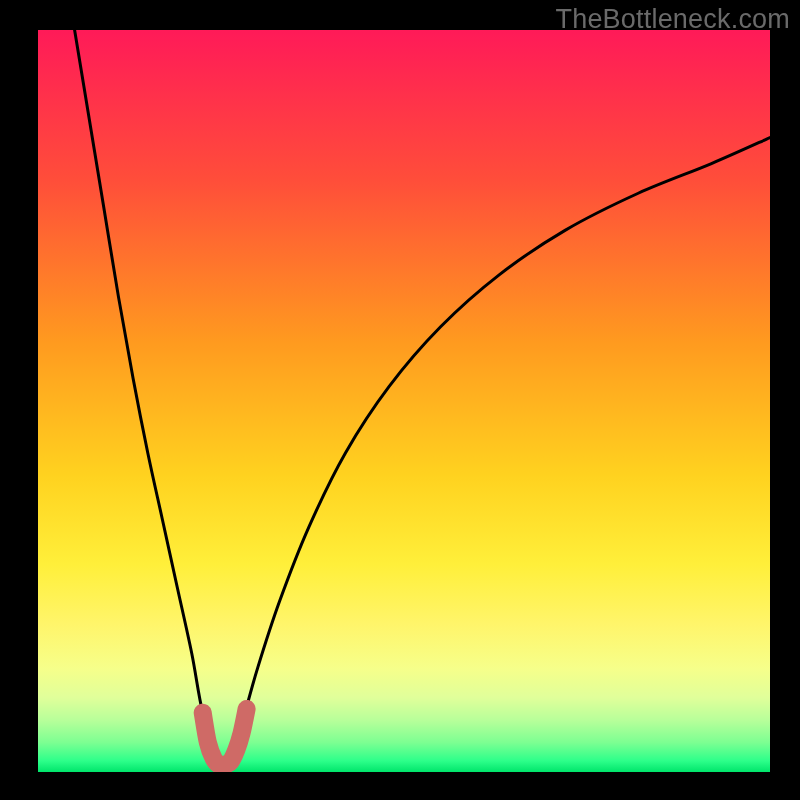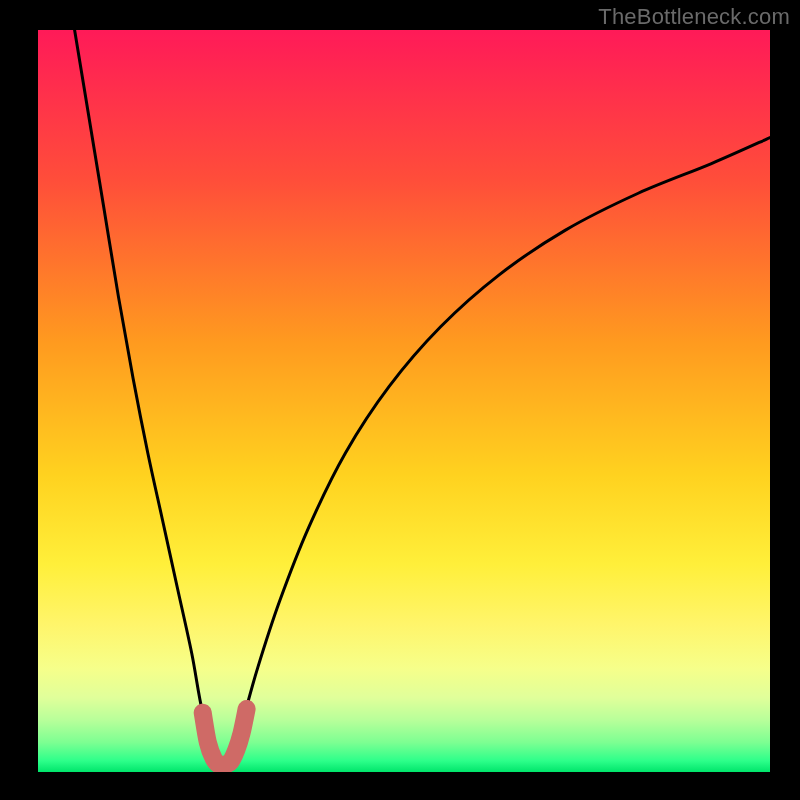--- a/index.html
+++ b/index.html
@@ -17,21 +17,21 @@
     left: 0;
     width: 800px;
     height: 800px;
     background: #000;
   }
   .watermark {
     position: absolute;
     top: 4px;
     right: 10px;
     color: #6a6a6a;
-    font-size: 22px;
+    font-size: 27px;
     letter-spacing: 0.2px;
     font-weight: 400;
     z-index: 20;
     text-align: right;
   }
   svg {
     position: absolute;
     top: 0;
     left: 0;
   }

